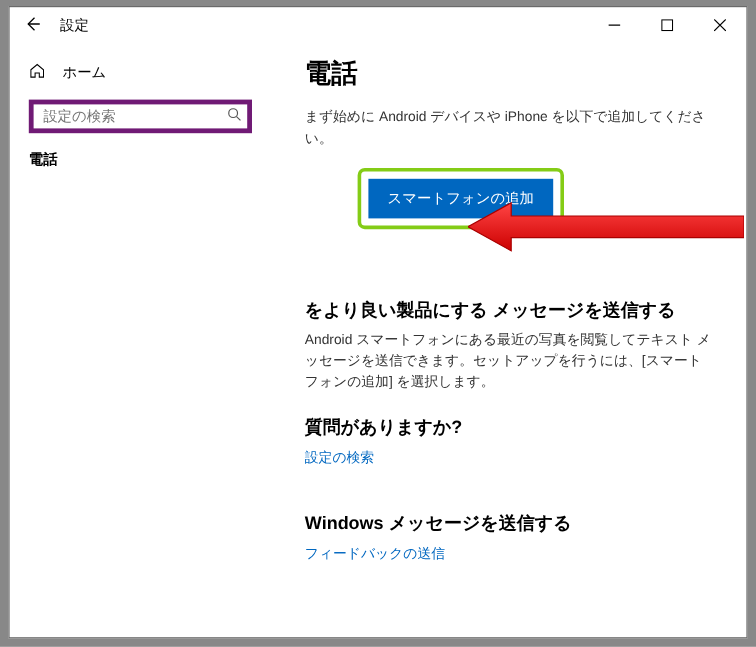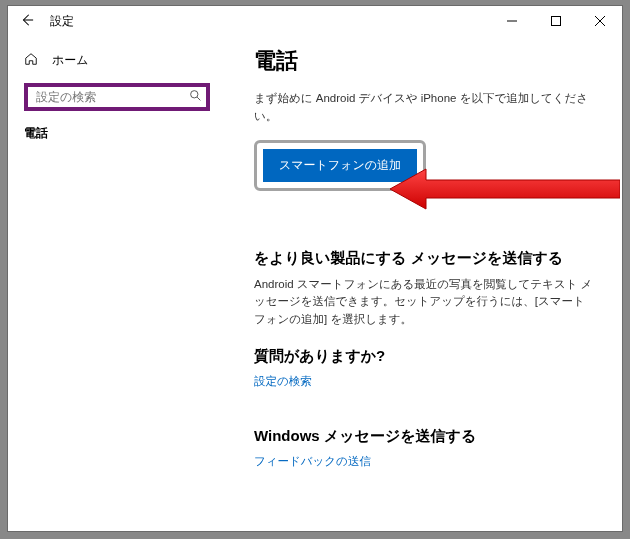--- a/index.html
+++ b/index.html
@@ -95,25 +95,26 @@
     margin: 6px 0 14px 0;
   }
   .p {
     font-size: 11.5px;
     color: #333;
     line-height: 1.55;
     margin-bottom: 14px;
   }
   .btn-wrap {
     display: inline-block;
-    border: 3px solid #a3a3a3;
+    border: 3px solid #84cc16;
     border-radius: 6px;
     padding: 6px;
     margin-bottom: 40px;
     position: relative;
+    margin-left: 44px;
   }
   .primary-btn {
     background: #0067c0;
     color: #fff;
     border: none;
     font-family: inherit;
     font-size: 12px;
     padding: 8px 16px;
     cursor: pointer;
   }

